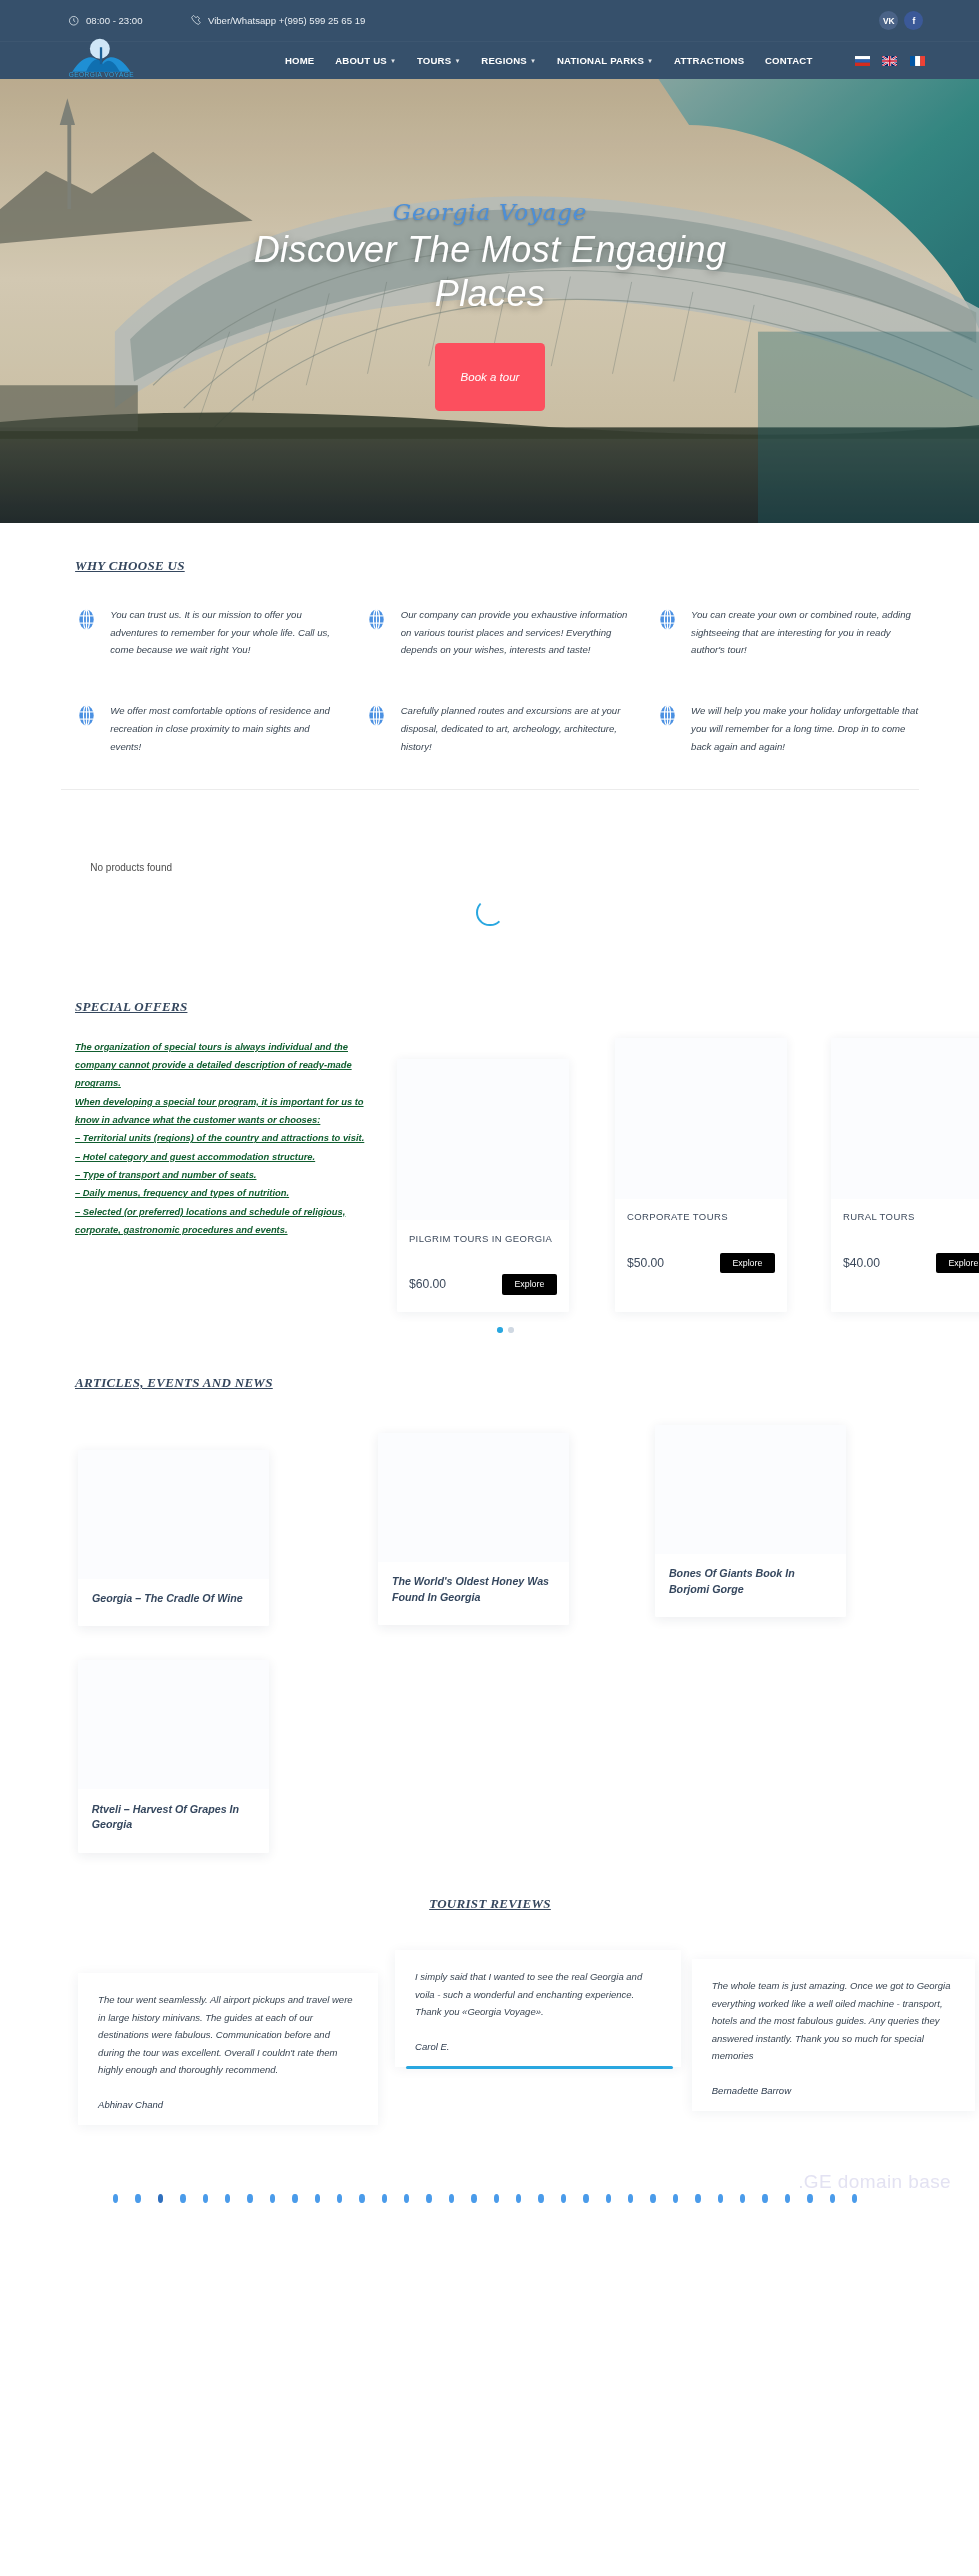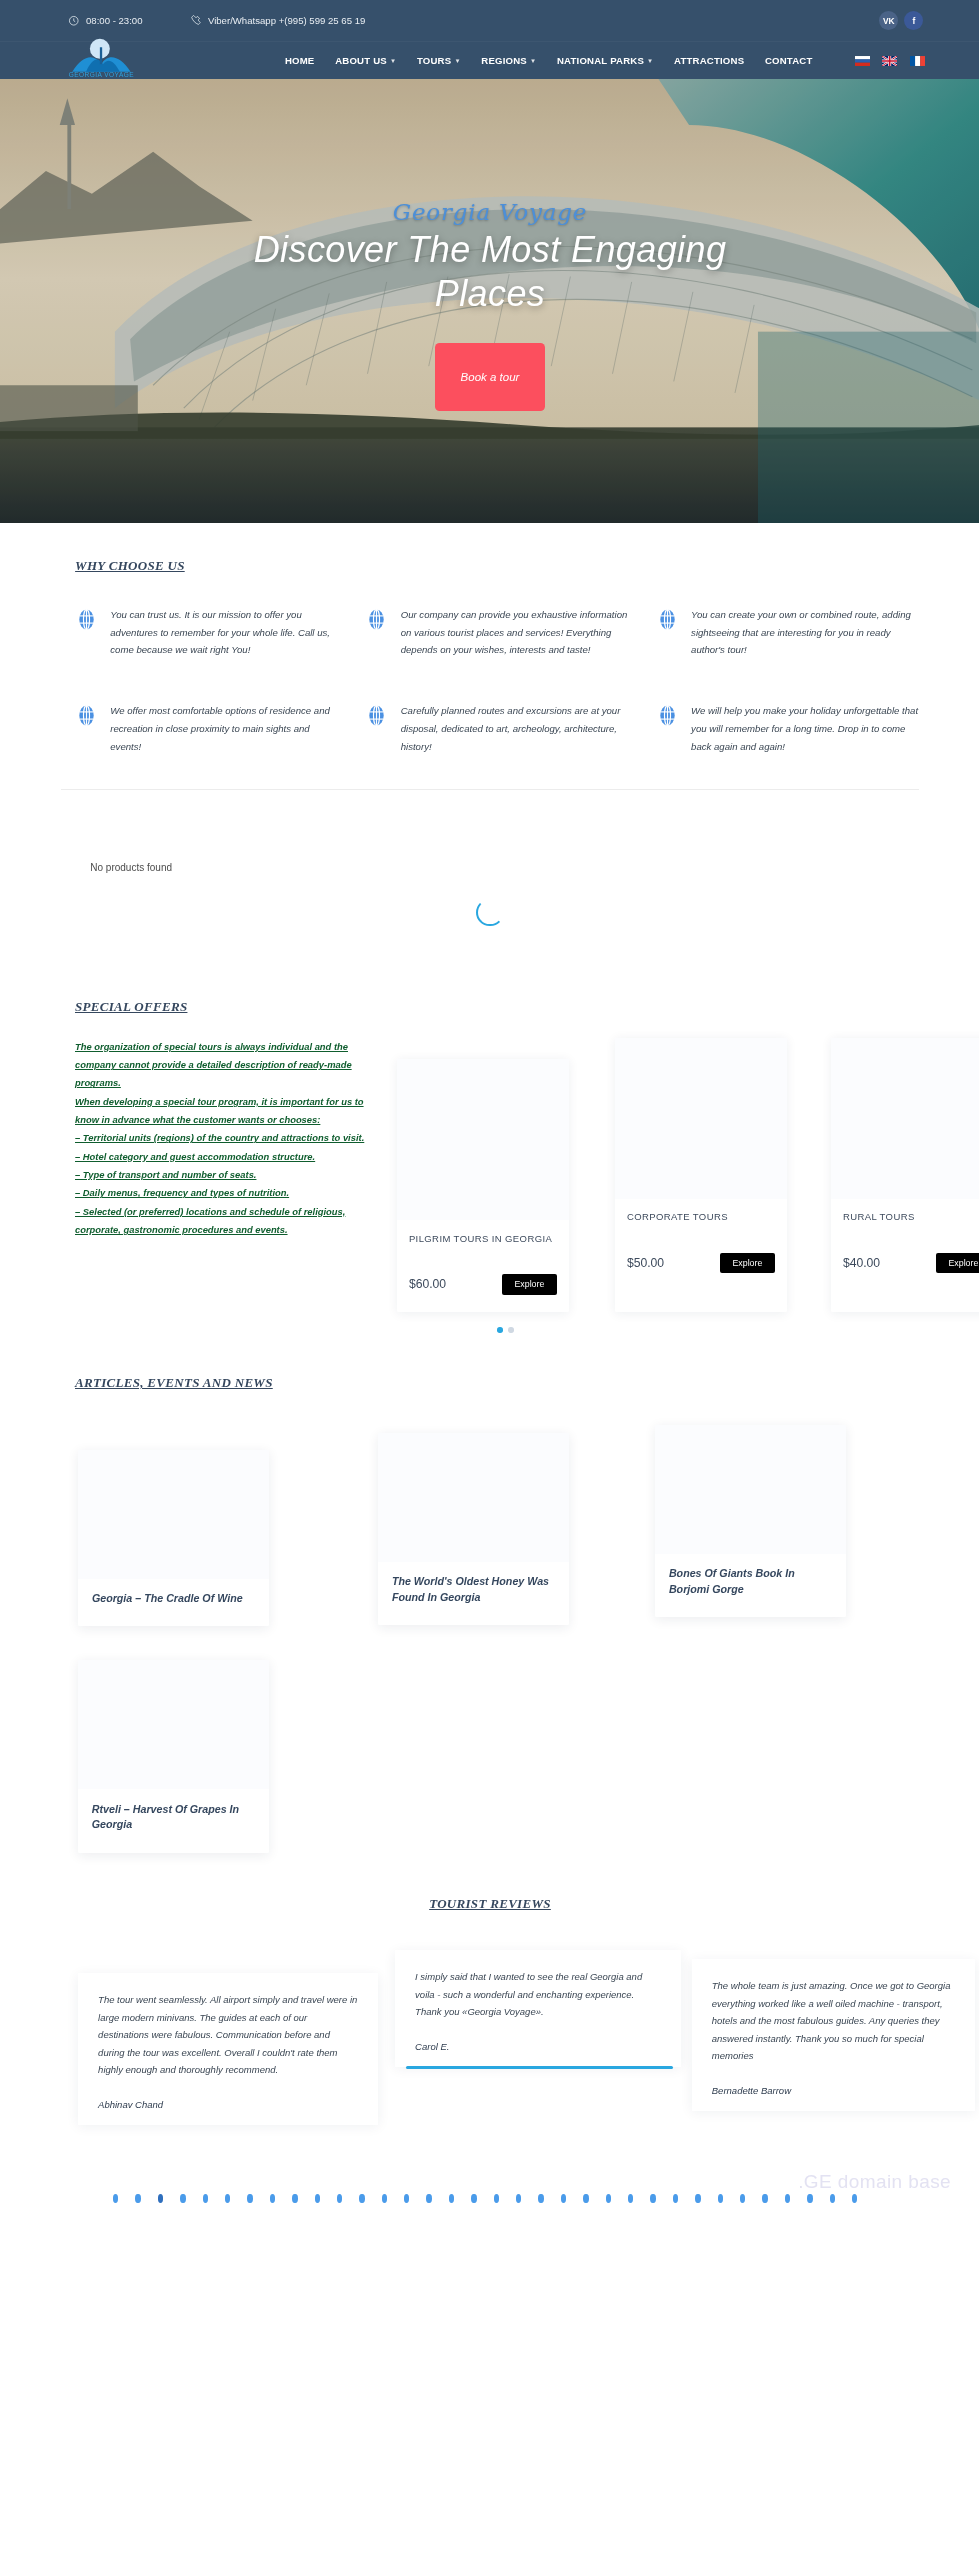--- a/index.html
+++ b/index.html
@@ -648,21 +648,21 @@
       </div>
     </div>
   </div>
 
   <div class="container reviews">
     <div class="reviews-title-wrap">
       <span class="sec-title">TOURIST REVIEWS</span>
     </div>
     <div class="rev-grid">
       <div class="rev-card rv1">
-        <div class="rev-text">The tour went seamlessly. All airport simply and travel were in large modern minivans. The guides at each of our destinations were fabulous. Communication before and during the tour was excellent. Overall I couldn't rate them highly enough and thoroughly recommend.</div>
+        <div class="rev-text">The tour went seamlessly. All airport pickups and travel were in large history minivans. The guides at each of our destinations were fabulous. Communication before and during the tour was excellent. Overall I couldn't rate them highly enough and thoroughly recommend.</div>
         <div class="rev-author">Abhinav Chand</div>
       </div>
       <div class="rev-card rv3">
         <div class="rev-text">I simply said that I wanted to see the real Georgia and voila - such a wonderful and enchanting experience. Thank you «Georgia Voyage».</div>
         <div class="rev-author">Carol E.</div>
         <div class="rev-underline"></div>
       </div>
       <div class="rev-card rv2">
         <div class="rev-text">The whole team is just amazing. Once we got to Georgia everything worked like a well oiled machine - transport, hotels and the most fabulous guides. Any queries they answered instantly. Thank you so much for special memories</div>
         <div class="rev-author">Bernadette Barrow</div>

